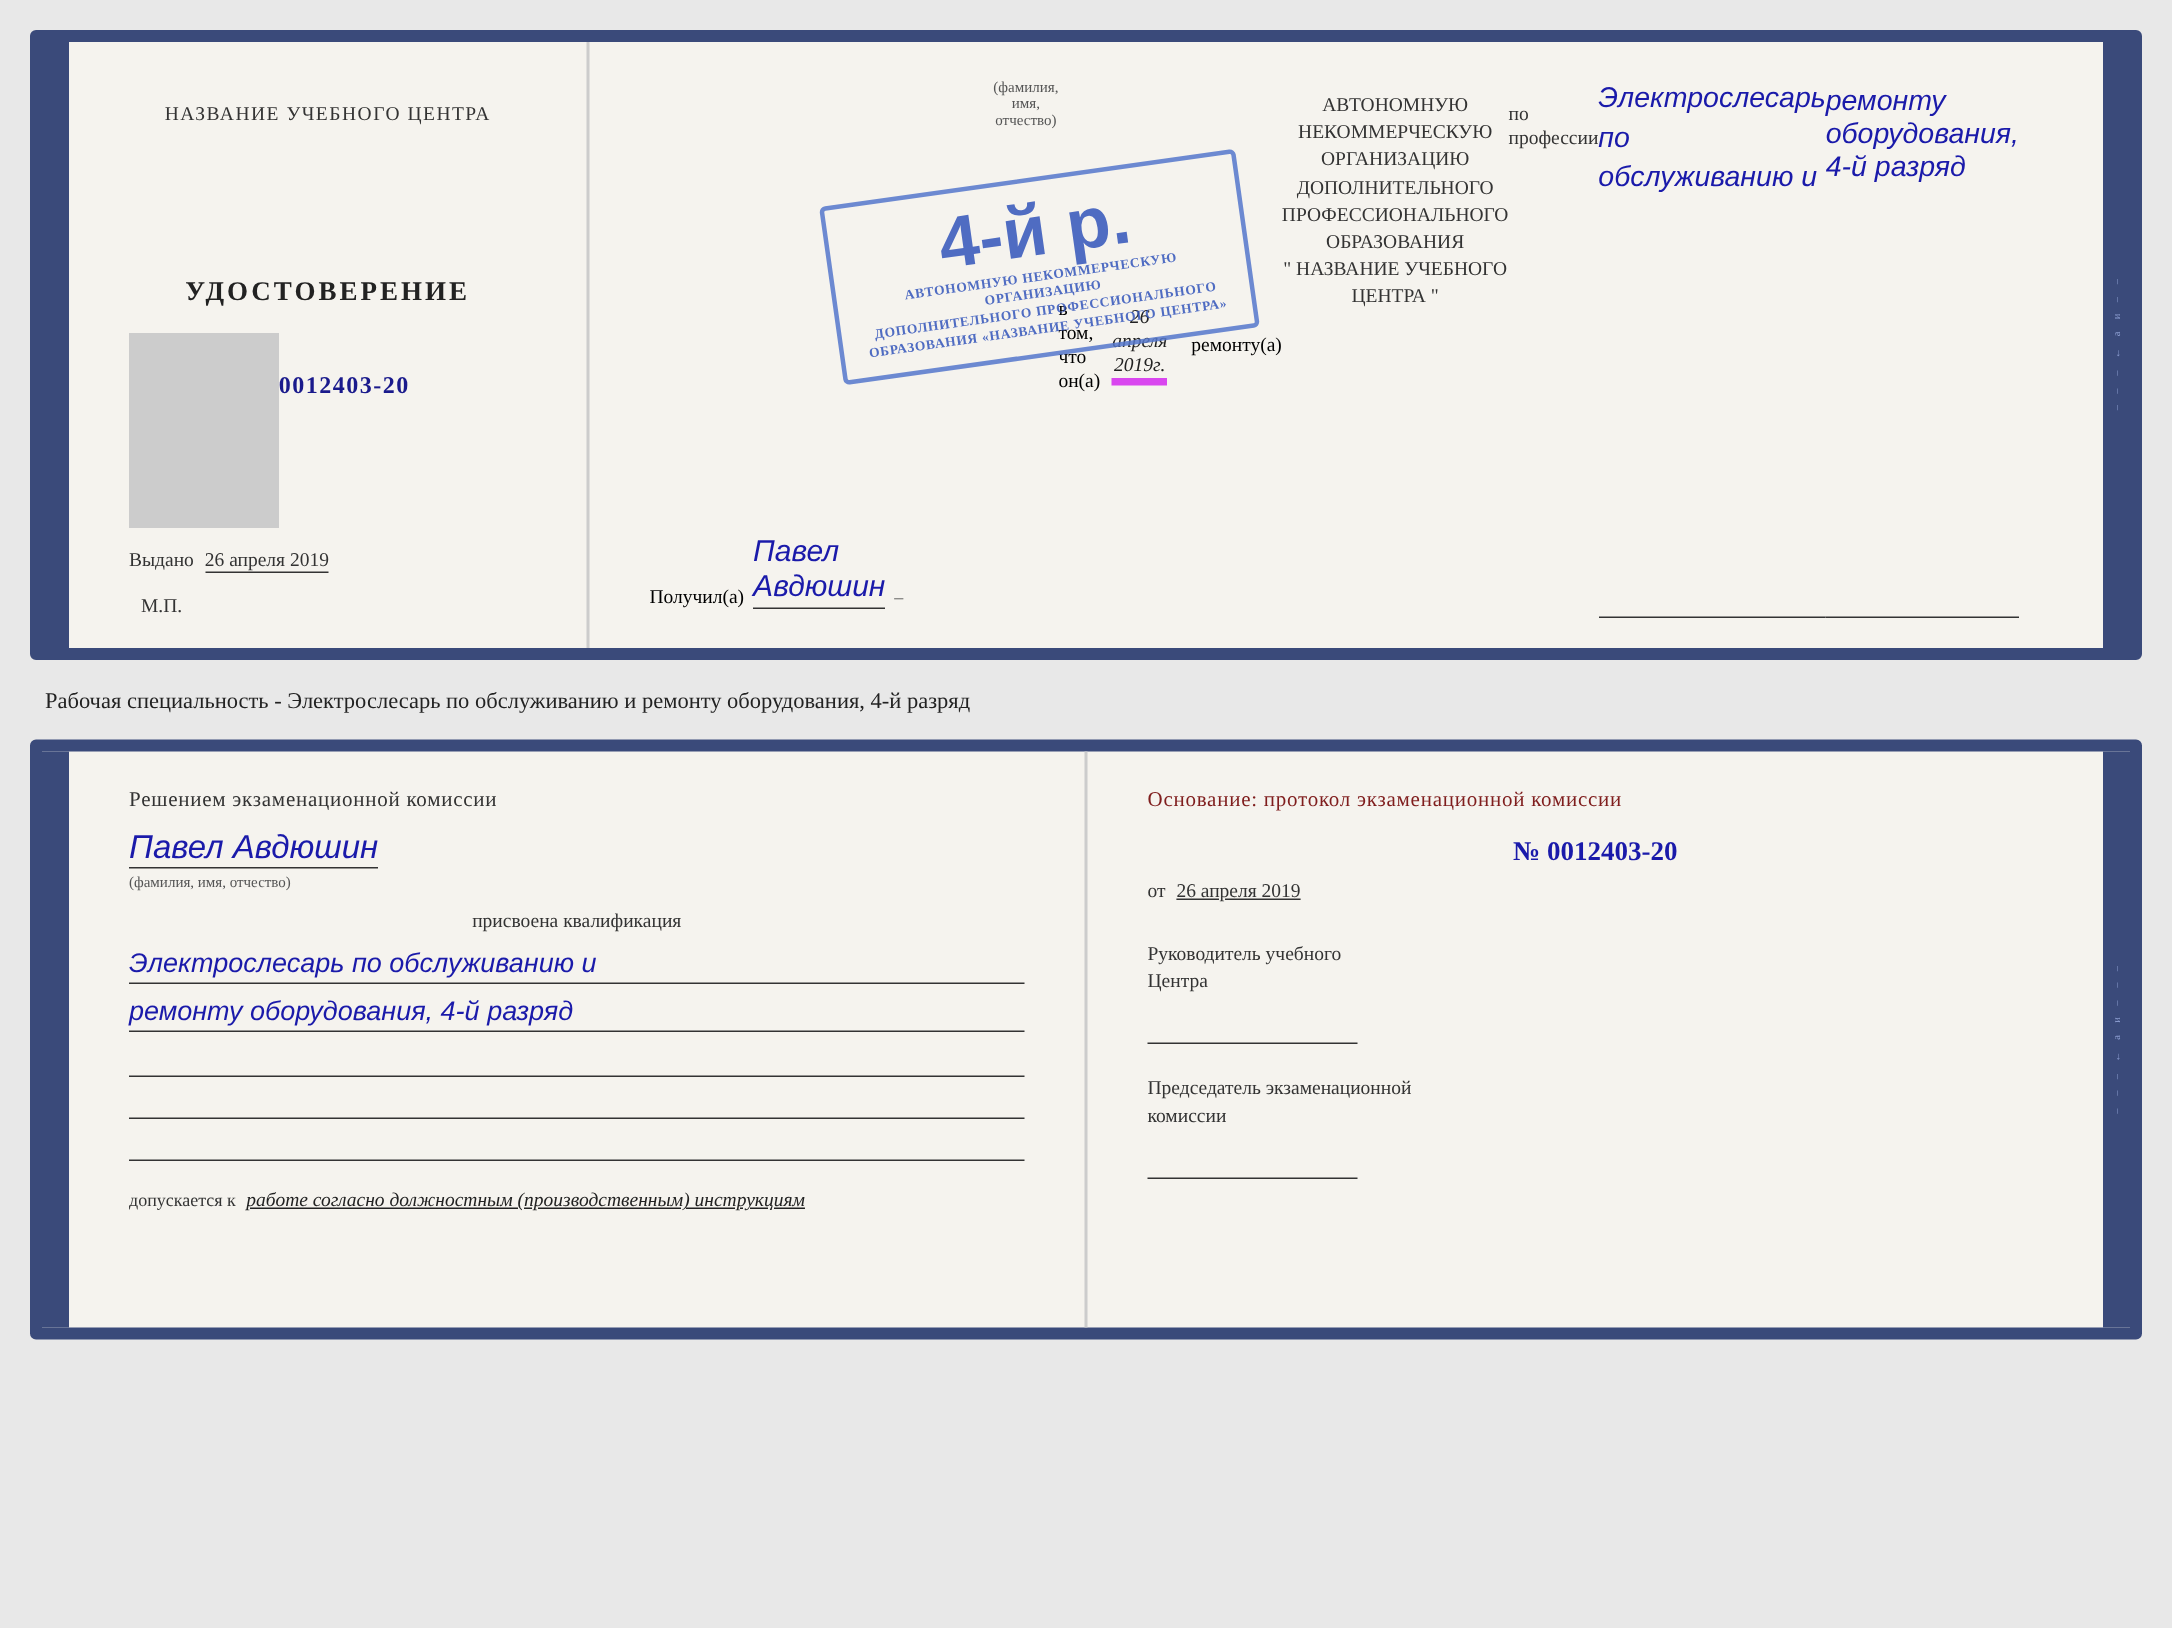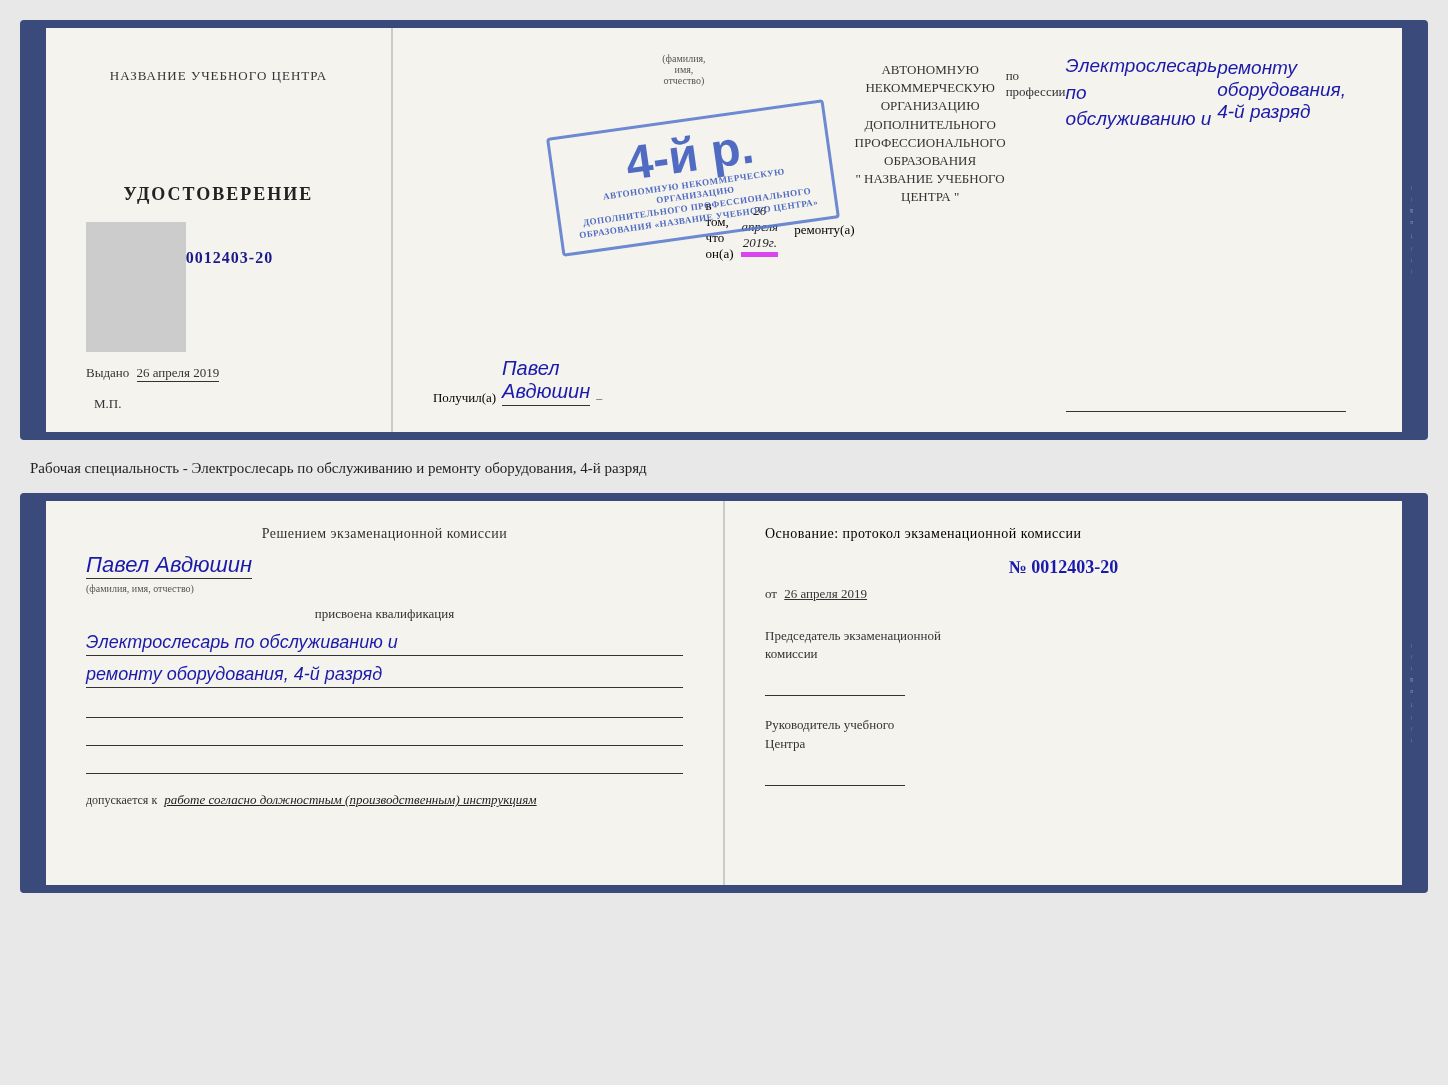--- a/index.html
+++ b/index.html
@@ -257,21 +257,20 @@
       padding: 25px 40px;
       display: flex;
       flex-direction: column;
     }
 
     .commission-title {
       font-size: 14px;
       color: #333;
       letter-spacing: 0.5px;
       margin-bottom: 10px;
-      text-align: center;
     }
 
     .person-name-handwritten {
       font-family: 'Segoe UI', Arial, sans-serif;
       font-size: 22px;
       color: #1a1aaa;
       font-style: italic;
       border-bottom: 1px solid #333;
       display: inline-block;
       margin-bottom: 2px;
@@ -315,21 +314,21 @@
     .allowed-value {
       font-size: 13px;
       color: #222;
       font-style: italic;
       text-decoration: underline;
     }
 
     
     .basis-title {
       font-size: 14px;
-      color: #000000;
+      color: #7f1d1d;
       letter-spacing: 0.5px;
       margin-bottom: 15px;
     }
 
     .protocol-number {
       font-size: 18px;
       color: #1a1aaa;
       font-weight: bold;
       text-align: center;
       margin-bottom: 8px;
@@ -490,33 +489,33 @@
 
       <div class="protocol-number">№ 0012403-20</div>
 
       <div class="protocol-date">
         <span>от</span>
         <span style="margin-left:4px; text-decoration:underline;">26 апреля 2019</span>
       </div>
 
       <div class="signatory-block">
         <div class="signatory-title">
+          <span>Руководитель учебного</span><br>
+          <span>Центра</span>
+        </div>
+        <div class="signature-line"></div>
+      </div>
+
+      <div class="signatory-block">
+        <div class="signatory-title">
           <span>Председатель экзаменационной</span><br>
           <span>комиссии</span>
         </div>
         <div class="signature-line"></div>
       </div>
-
-      <div class="signatory-block">
-        <div class="signatory-title">
-          <span>Руководитель учебного</span><br>
-          <span>Центра</span>
-        </div>
-        <div class="signature-line"></div>
-      </div>
     </div>
 
     <div class="side-strip-right">
       <span>–</span>
       <span>–</span>
       <span>–</span>
       <span>и</span>
       <span>а</span>
       <span>←</span>
       <span>–</span>

